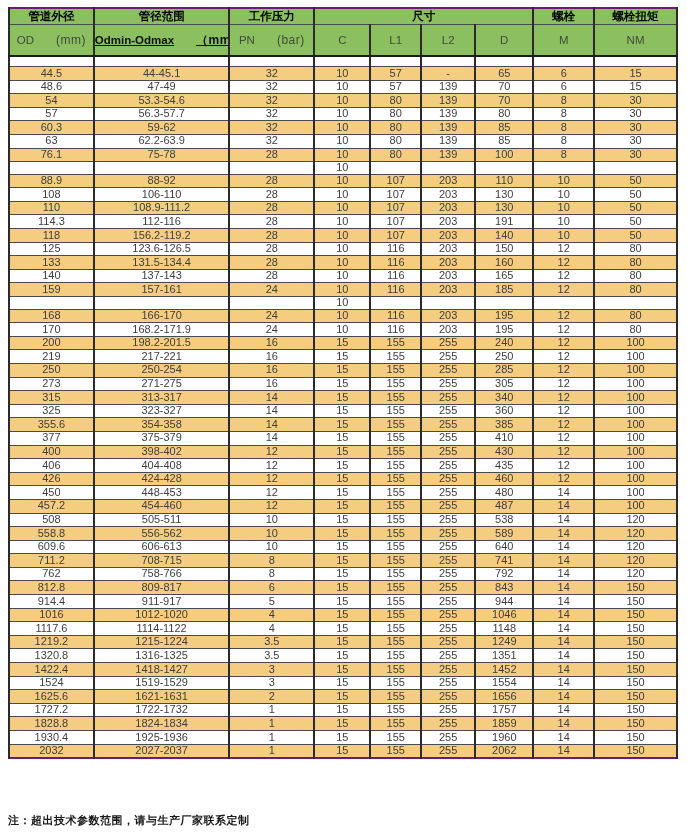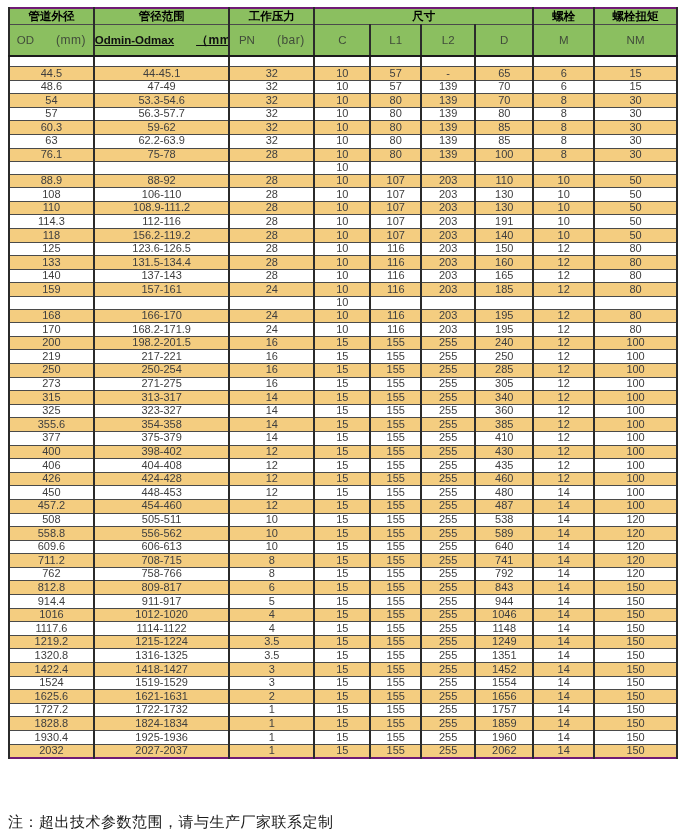--- a/index.html
+++ b/index.html
@@ -34,21 +34,21 @@
   }
   tr.sub th.bold-sub { color:#101010; font-weight:bold;text-decoration:underline; }
   tr.sub .unit { font-size:12px; margin-left:22px; letter-spacing:0.5px; }
   tr.blank td { height:9px; background:#ffffff; }
   tr.data td { height:12.6px; }
   tr.data.orange td { background:var(--orange); }
   tr.data.white td { background:#ffffff; }
   tr.sep td { height:11px; background:#ffffff; }
   .note {
     position:absolute; left:8px; top:813px;
-    font-size:15px; font-weight:normal; color:#1a1a1a;
+    font-size:11px; font-weight:bold; color:#1a1a1a;
     letter-spacing:0.5px;
   }
 </style>
 </head>
 <body>
 
 <div class="page">
   <table class="spec">
     <colgroup id="colgroup">
         <col style="width: 12.7%;">

